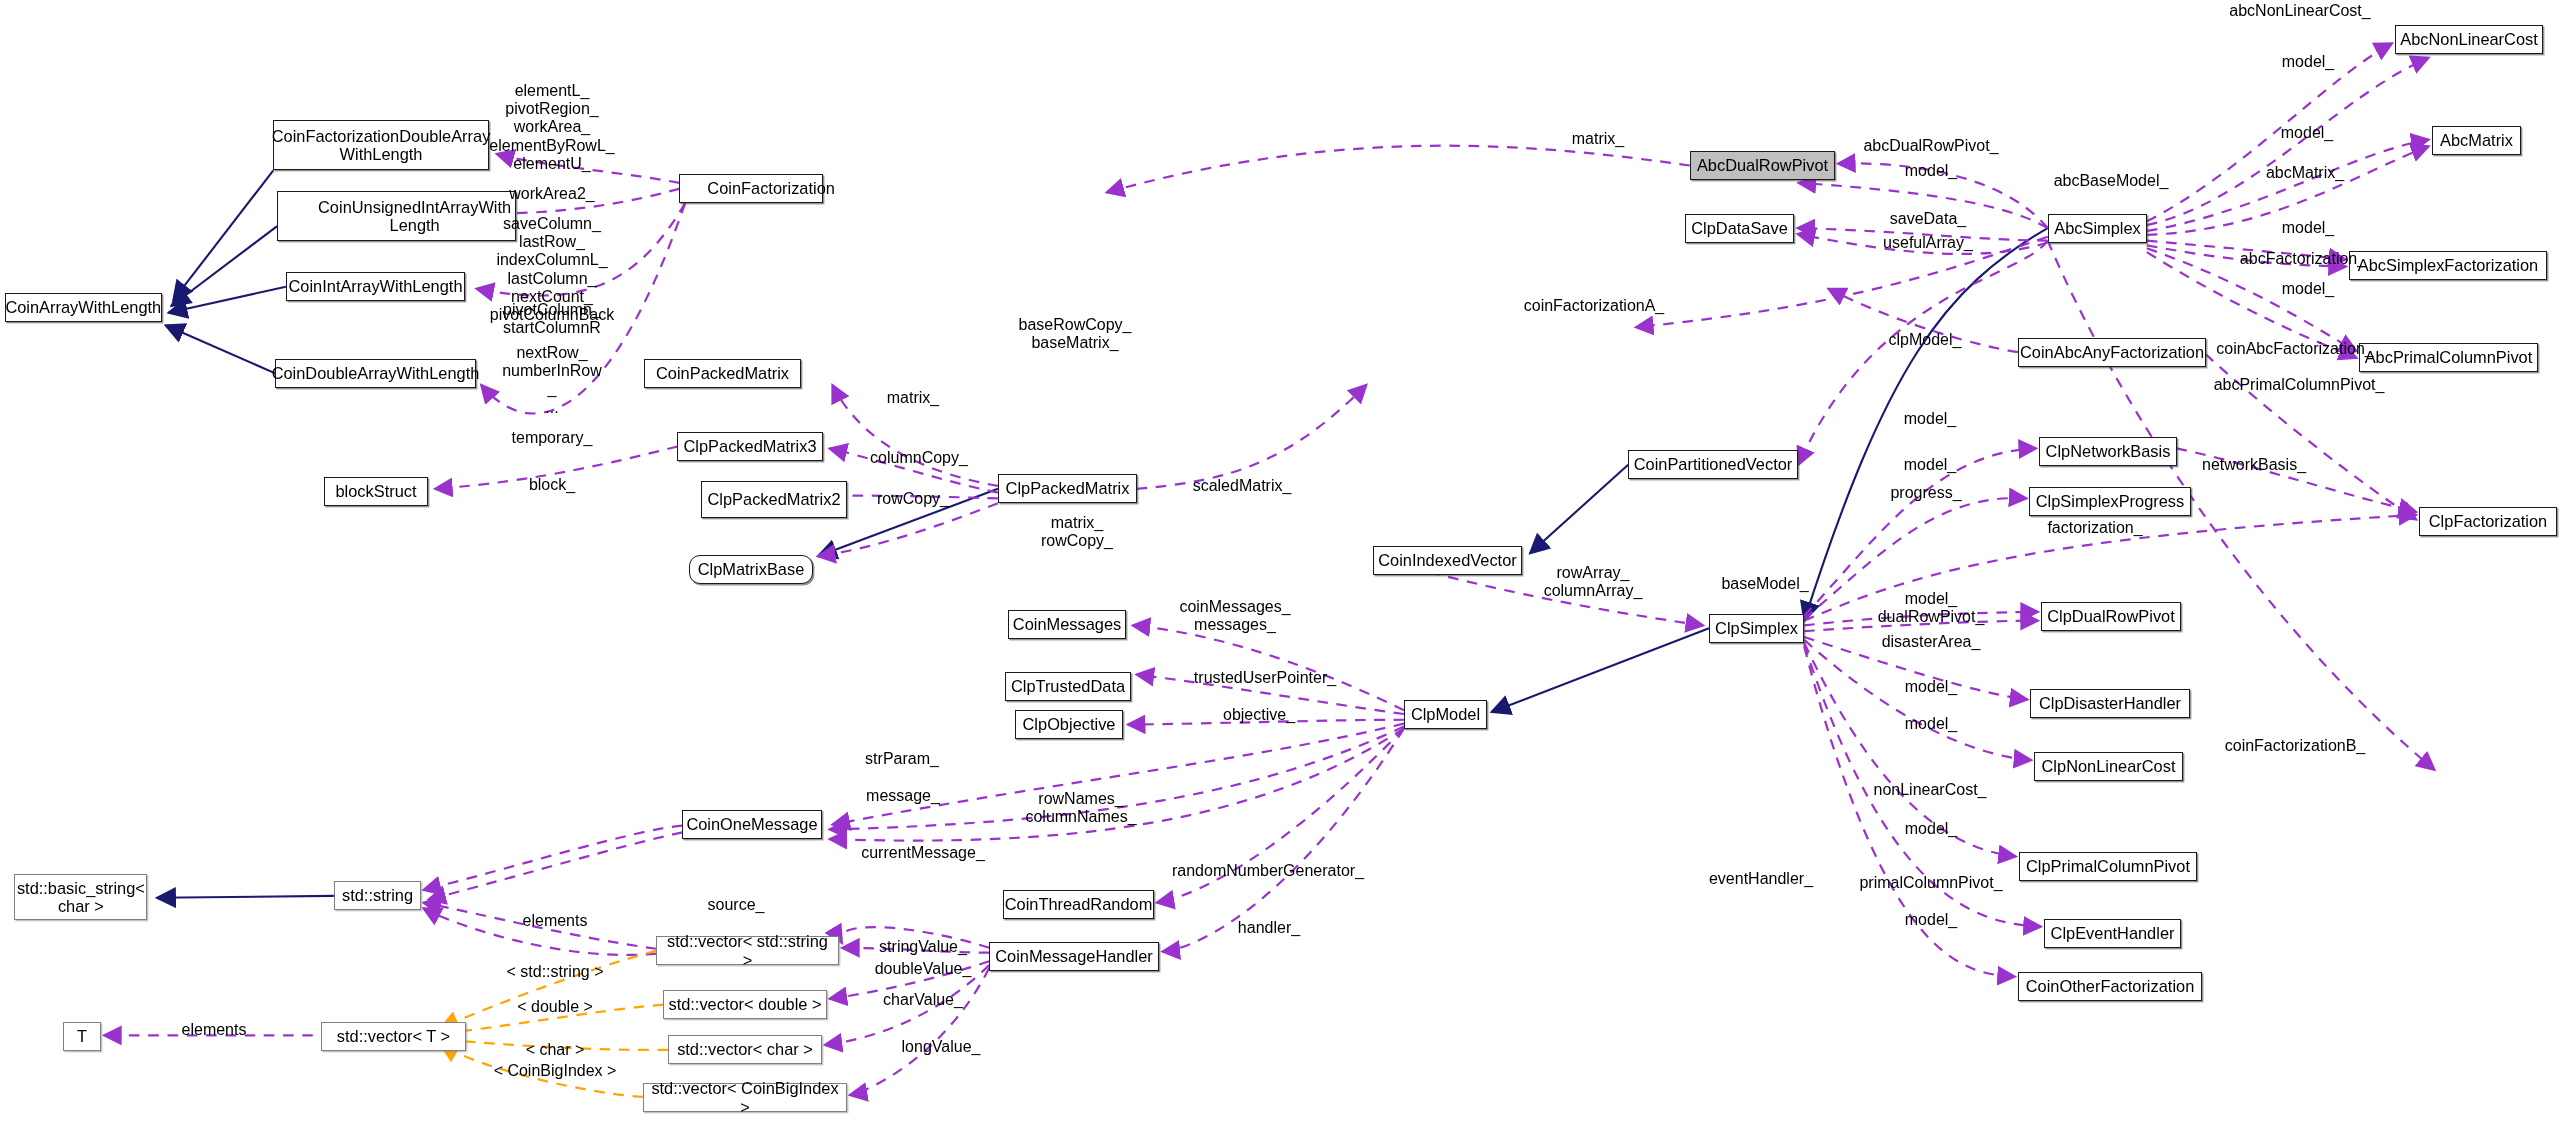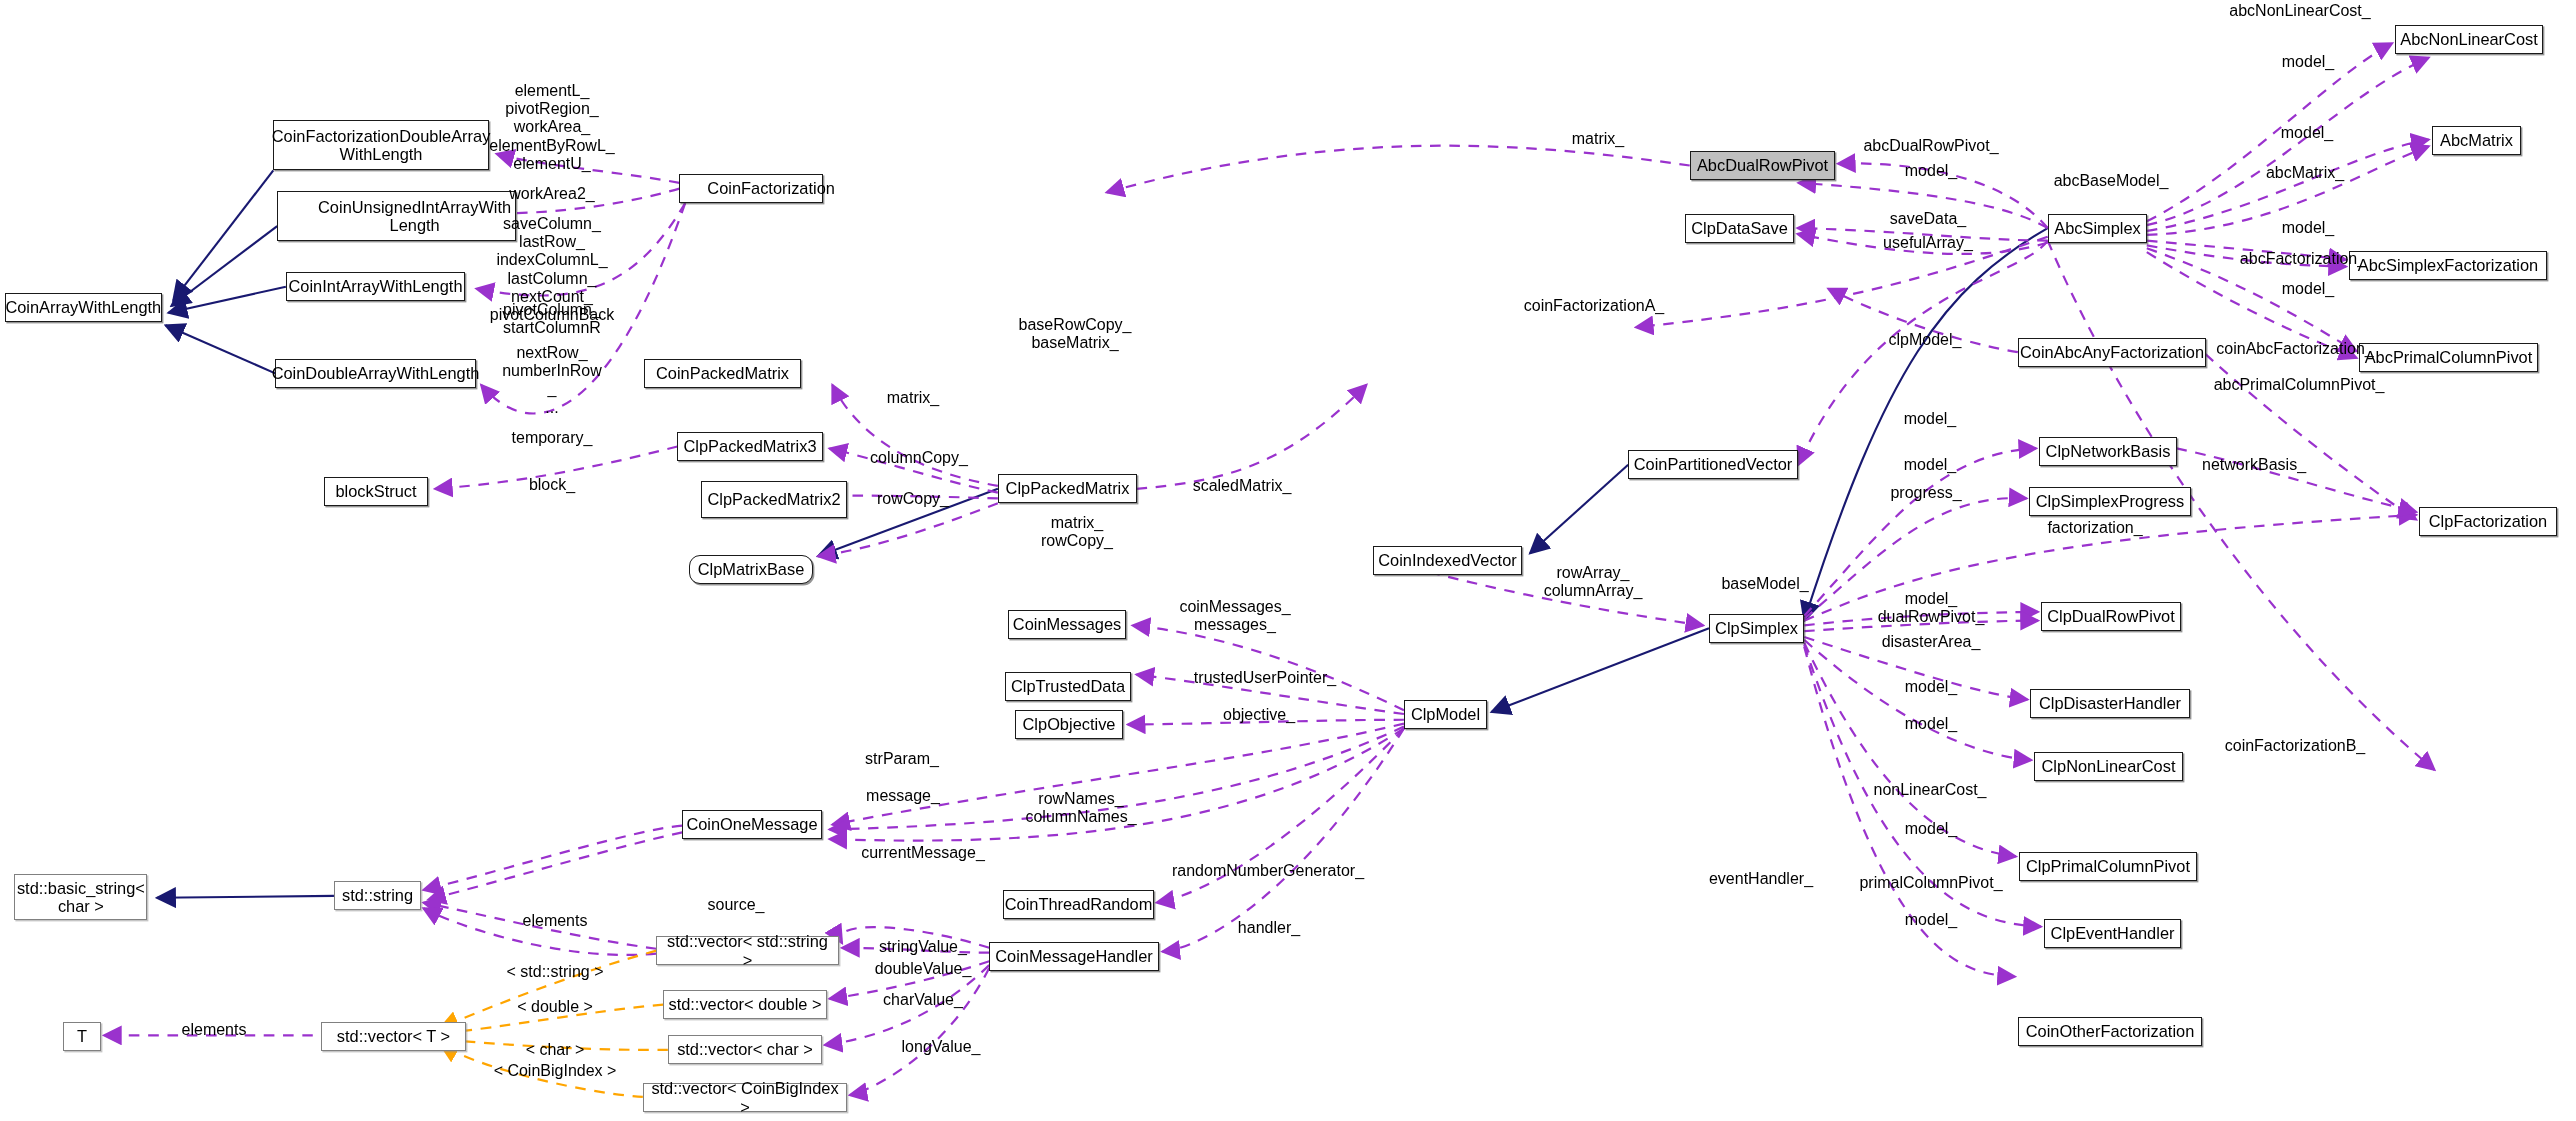--- a/index.html
+++ b/index.html
@@ -170,21 +170,21 @@
       <div class="node" style="left: 2359px; top: 343px; width: 179px; height: 29px;">AbcPrimalColumnPivot</div>
       <div class="node" style="left: 2018px; top: 338px; width: 188px; height: 29px;">CoinAbcAnyFactorization</div>
       <div class="node" style="left: 2039px; top: 437px; width: 138px; height: 29px;">ClpNetworkBasis</div>
       <div class="node" style="left: 2029px; top: 487px; width: 162px; height: 29px;">ClpSimplexProgress</div>
       <div class="node" style="left: 2419px; top: 507px; width: 138px; height: 29px;">ClpFactorization</div>
       <div class="node" style="left: 2041px; top: 602px; width: 140px; height: 29px;">ClpDualRowPivot</div>
       <div class="node" style="left: 2030px; top: 689px; width: 160px; height: 29px;">ClpDisasterHandler</div>
       <div class="node" style="left: 2034px; top: 752px; width: 149px; height: 29px;">ClpNonLinearCost</div>
       <div class="node" style="left: 2019px; top: 852px; width: 178px; height: 29px;">ClpPrimalColumnPivot</div>
       <div class="node" style="left: 2044px; top: 919px; width: 137px; height: 29px;">ClpEventHandler</div>
-      <div class="node" style="left: 2018px; top: 1017px; width: 184px; height: 29px;">CoinOtherFactorization</div>
+      <div class="node" style="left: 2018px; top: 972px; width: 184px; height: 29px;">CoinOtherFactorization</div>
       <div class="node" style="left: 682px; top: 810px; width: 140px; height: 29px;">CoinOneMessage</div>
       <div class="node" style="left: 1003px; top: 890px; width: 151px; height: 29px;">CoinThreadRandom</div>
       <div class="node" style="left: 989px; top: 942px; width: 170px; height: 29px;">CoinMessageHandler</div>
       <div class="node tmpl" style="left: 14.4px; top: 874px; width: 133px; height: 46px;">std::basic_string&lt;
 char &gt;</div>
       <div class="node tmpl" style="left: 334px; top: 881px; width: 87px; height: 29px;">std::string</div>
       <div class="node tmpl" style="left: 656px; top: 936px; width: 183px; height: 29px;">std::vector&lt; std::string &gt;</div>
       <div class="node tmpl" style="left: 663px; top: 990px; width: 164px; height: 29px;">std::vector&lt; double &gt;</div>
       <div class="node tmpl" style="left: 668px; top: 1035px; width: 154px; height: 29px;">std::vector&lt; char &gt;</div>
       <div class="node tmpl" style="left: 643px; top: 1083px; width: 204px; height: 29px;">std::vector&lt; CoinBigIndex &gt;</div>

